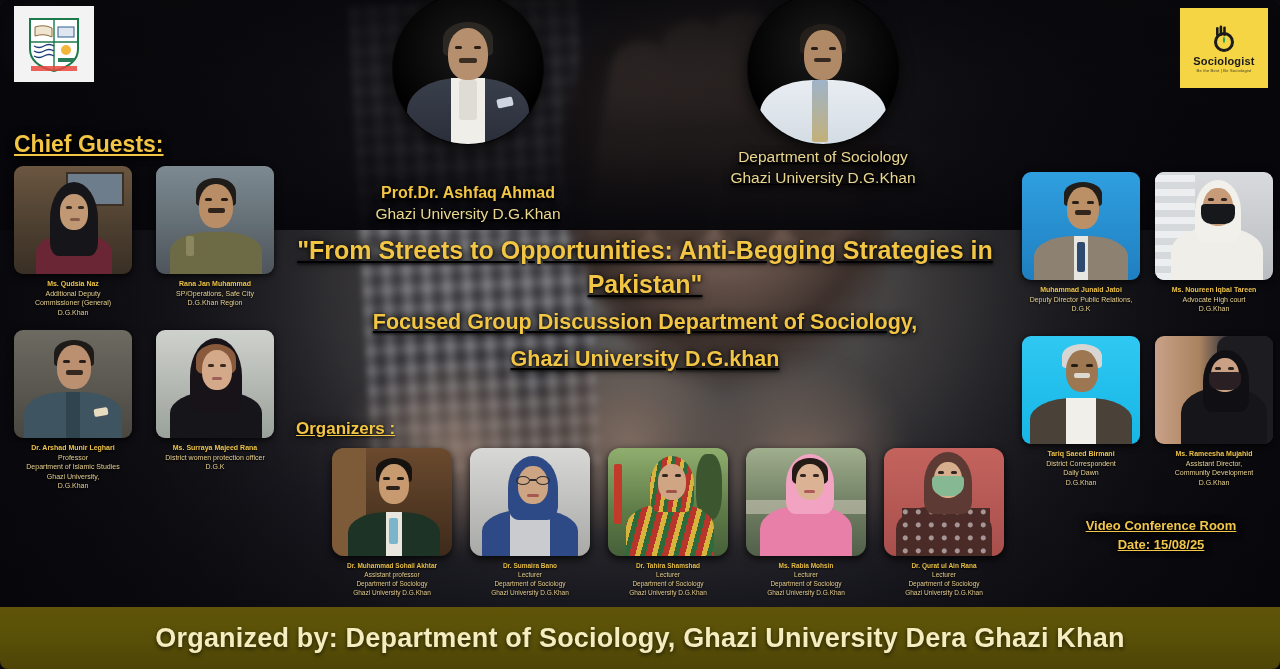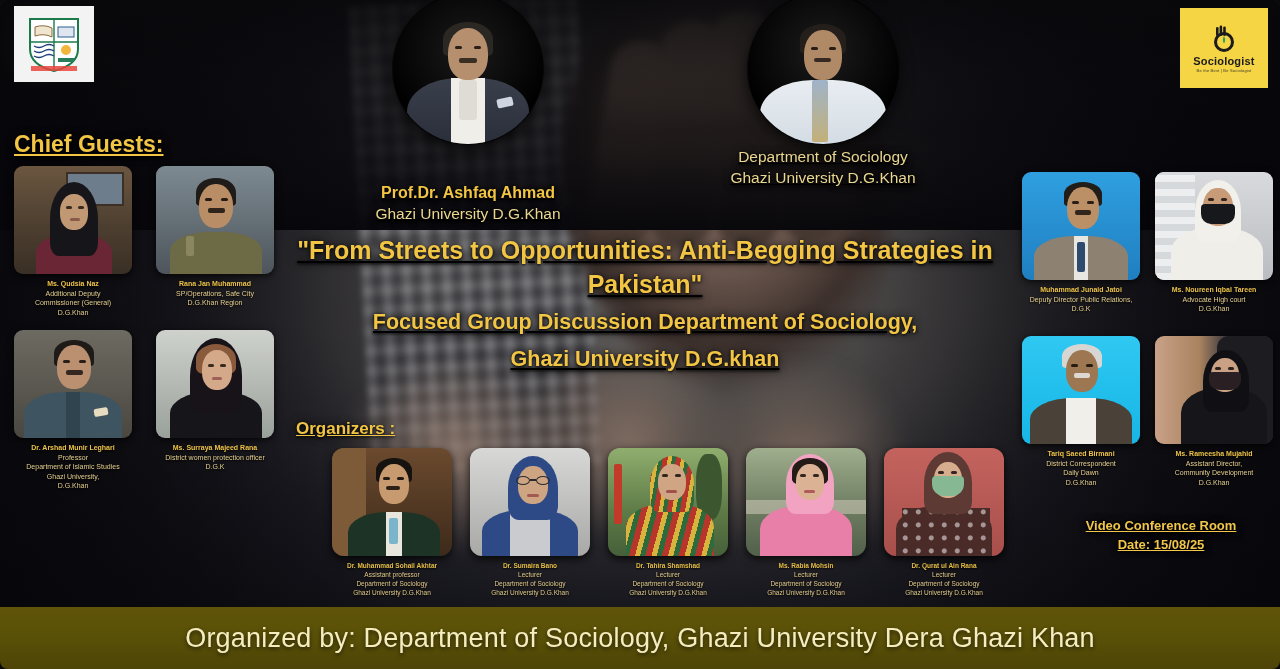--- a/index.html
+++ b/index.html
@@ -178,21 +178,21 @@
     font-weight: 700; color: #f1c64a;
   }
 
   
   .banner {
     position: absolute; left: 0; bottom: 0; width: 1280px; height: 62px;
     background: linear-gradient(180deg, #5f5408 0%, #5a5108 45%, #4d4407 100%);
     display: flex; align-items: center; justify-content: center;
   }
   .banner .txt {
-    font-size: 27px; font-weight: 400; color: #f5ecc0;
+    font-size: 27px; font-weight: 700; color: #f5ecc0;
     text-shadow: 0 2px 4px rgba(0,0,0,.6);
     letter-spacing: .2px;
   }
 
   
   .pz { position: absolute; }
   .face { border-radius: 48% 48% 44% 44%; }
   .hairv { border-radius: 50% 50% 12% 12%; }
   .body { border-radius: 42% 42% 0 0; }
 </style>

